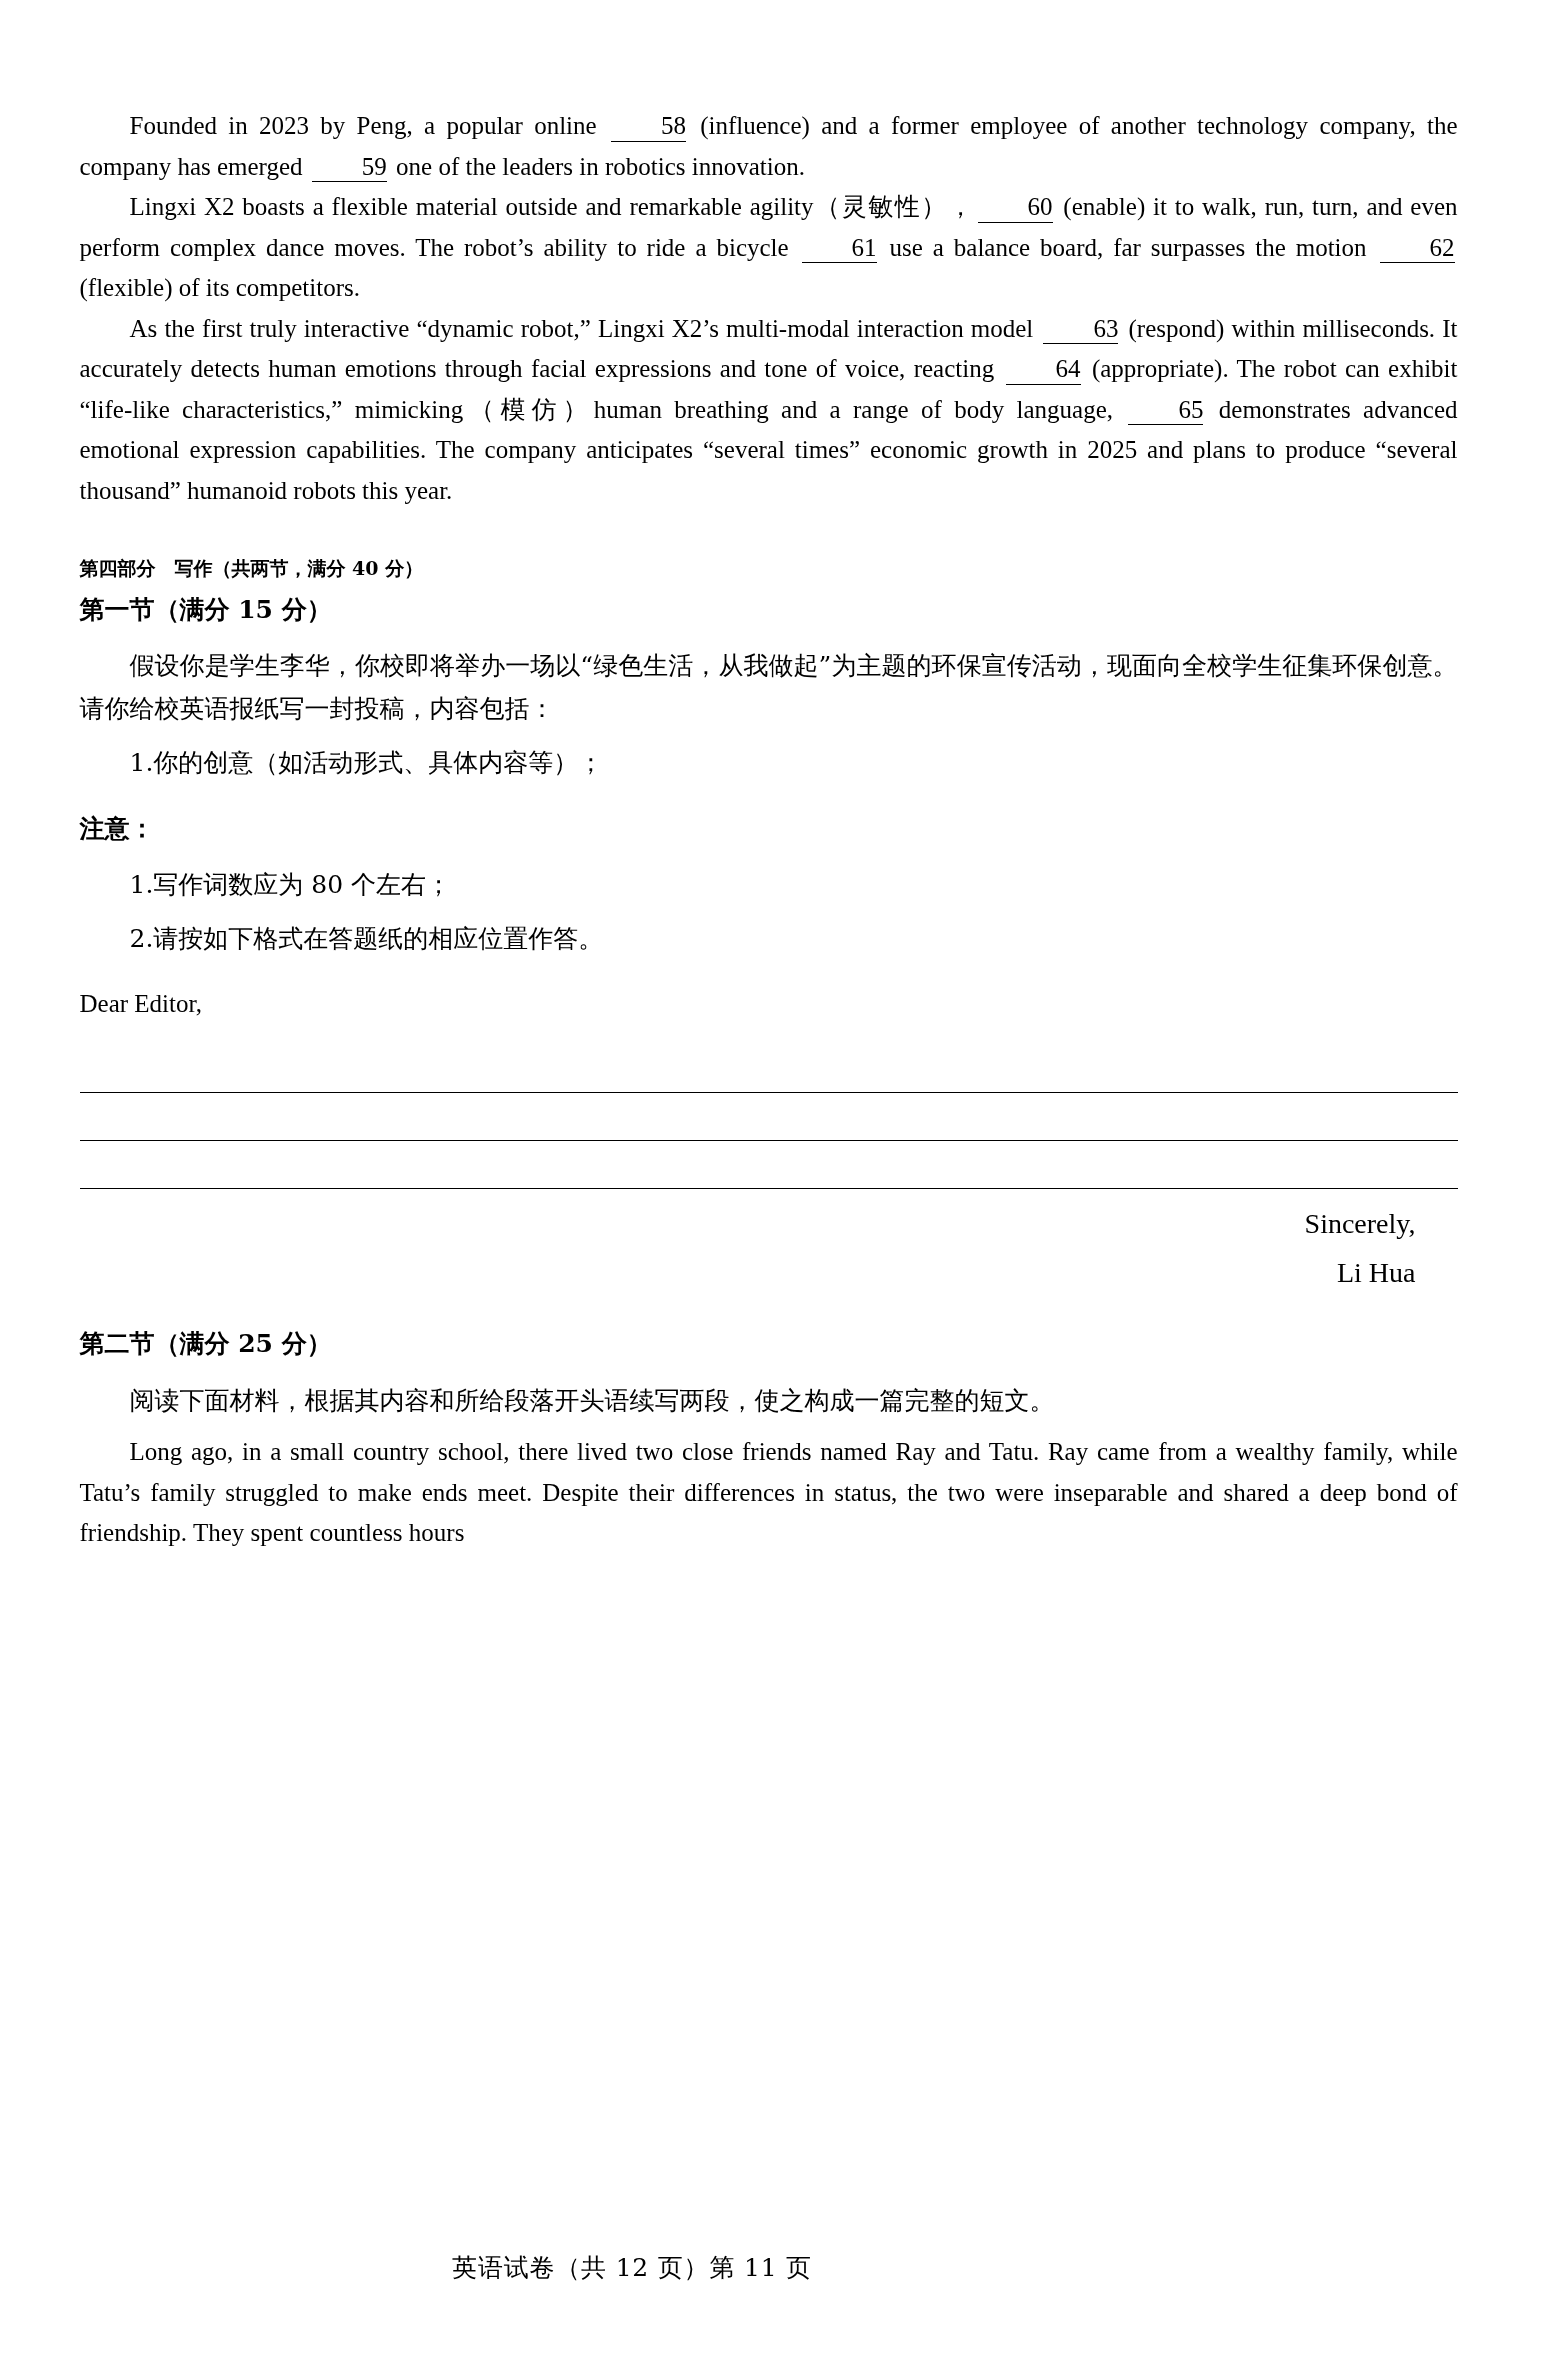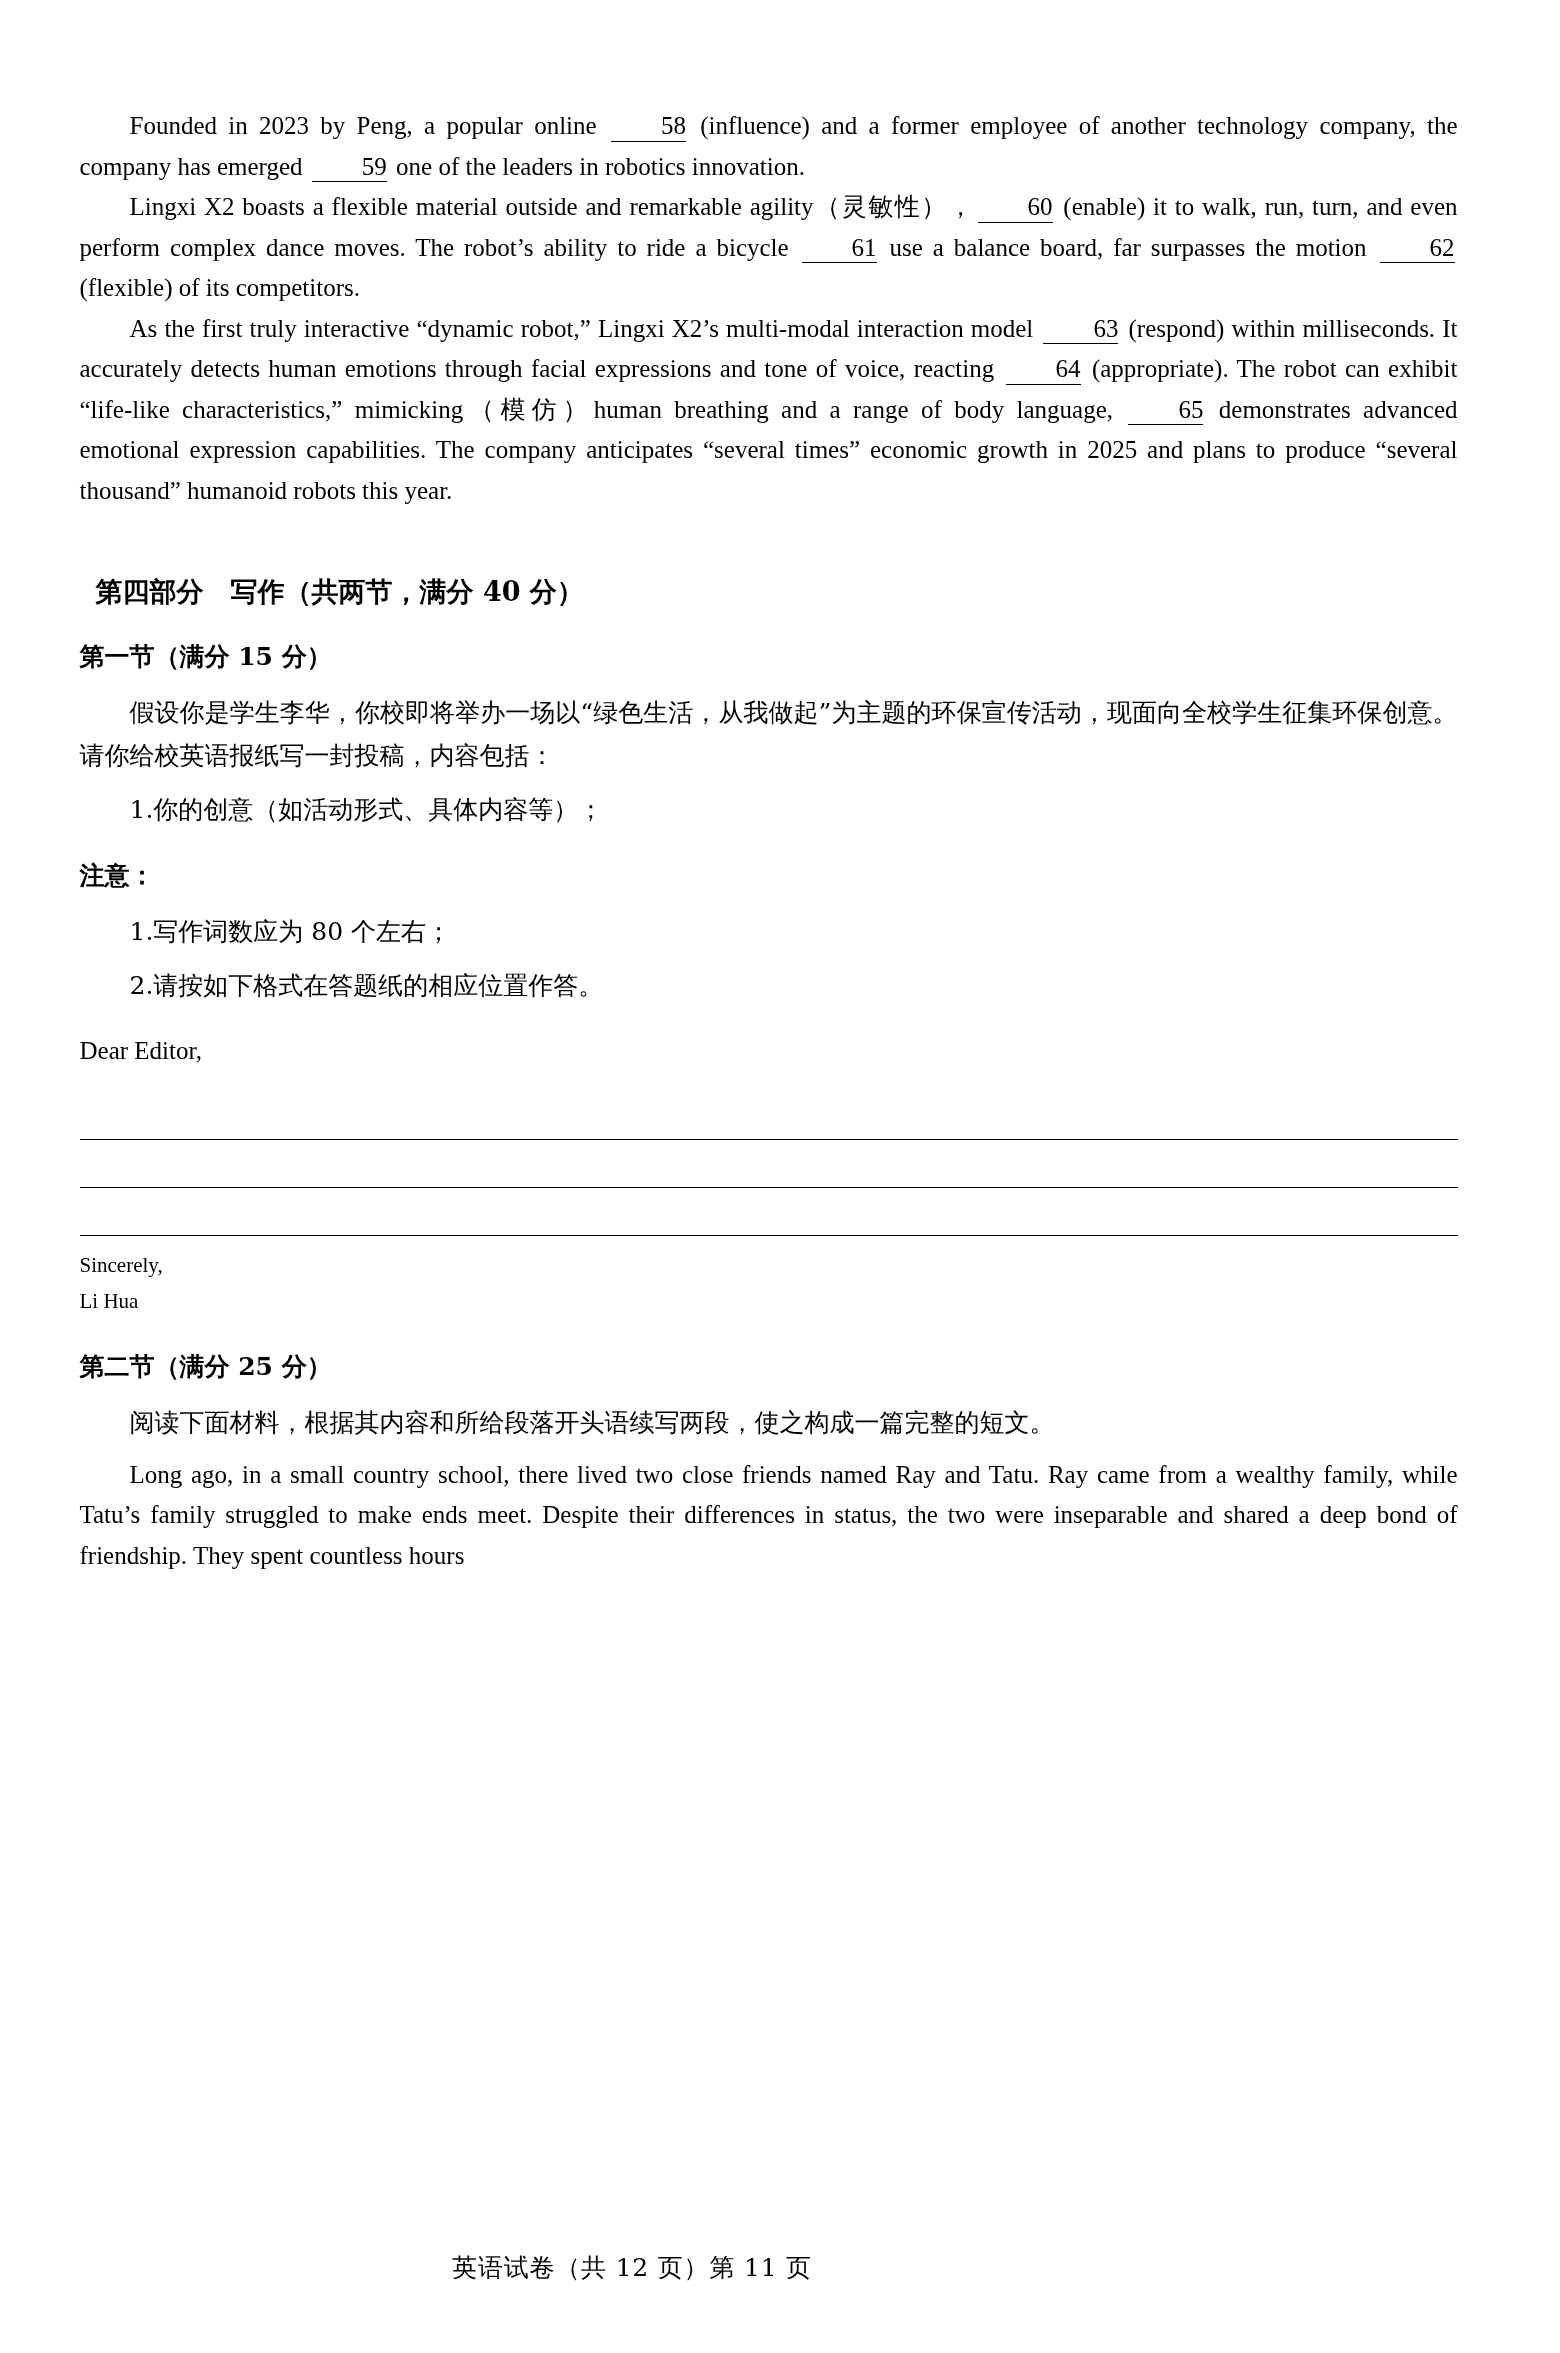--- a/index.html
+++ b/index.html
@@ -46,22 +46,22 @@
     border-bottom: 1.5px solid #000;
     line-height: 1.15;
     margin: 0 3px;
   }
   .para-cloze {
     margin-bottom: 0;
   }
   .sec-head {
     font-family: "DejaVu Serif", serif;
     font-weight: bold;
-    font-size: 27px;
-    margin: 16px;
+    font-size: 19px;
+    margin: 0;
     line-height: 1.9;
   }
   .sub-head {
     font-family: "DejaVu Serif", serif;
     font-weight: bold;
     font-size: 25px;
     margin: 0;
     line-height: 1.9;
   }
   .cn-para {
@@ -90,22 +90,22 @@
     margin: 0;
   }
   .write-lines {
     margin-top: 19.7px;
   }
   .write-line {
     border-bottom: 1.5px solid #000;
     height: 47px;
   }
   .sign {
-    text-align: left;
-    font-size: 21px;
+    text-align: right;
+    font-size: 28px;
     line-height: 1.75;
     margin: 0;
     padding-right: 42px;
   }
   .footer {
     position: absolute;
     left: 0;
     bottom: 70px;
     width: 1264px;
     text-align: center;

